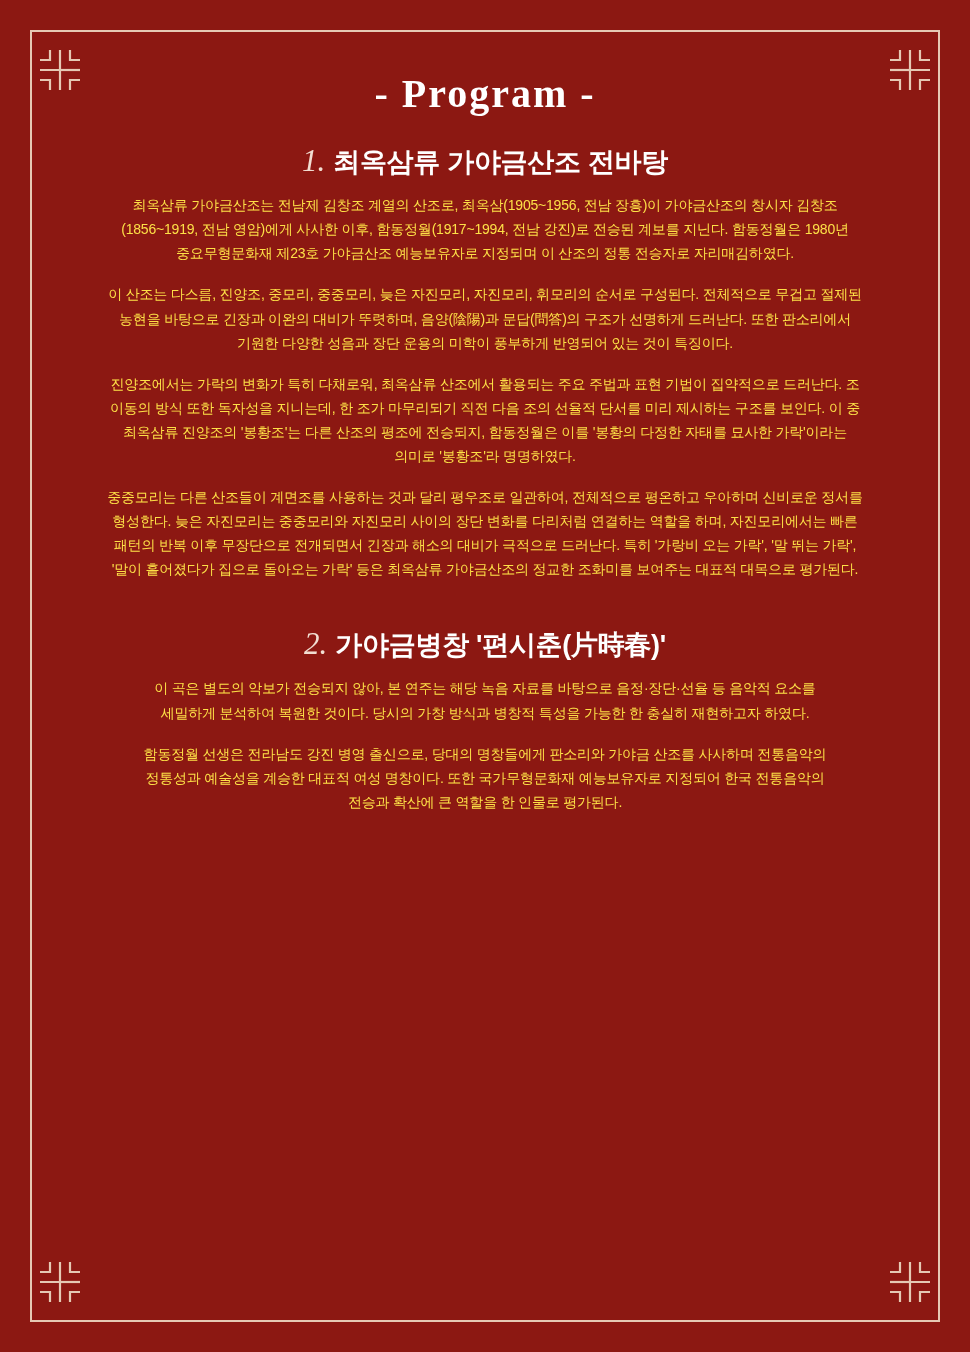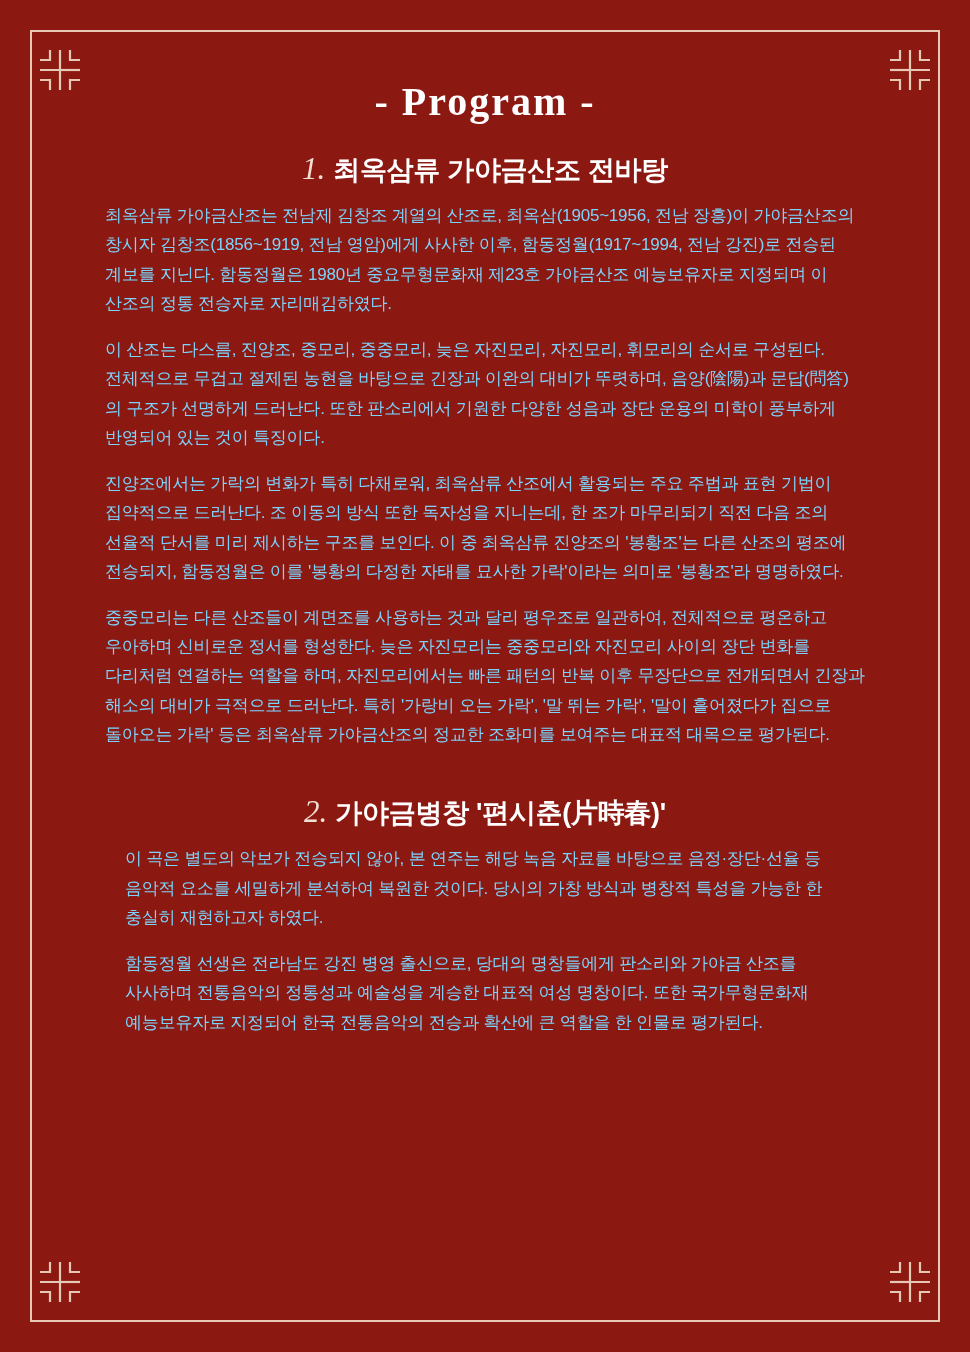--- a/index.html
+++ b/index.html
@@ -38,21 +38,21 @@
   .corner svg { display:block; }
   .corner.tl { left: 38px;  top: 48px; }
   .corner.tr { right: 38px; top: 48px; transform: scaleX(-1); }
   .corner.bl { left: 38px;  bottom: 48px; transform: scaleY(-1); }
   .corner.br { right: 38px; bottom: 48px; transform: scale(-1,-1); }
 
   
   .content {
     position: relative;
     width: 760px;
-    margin: 8px auto;
+    margin: 0 auto;
     padding-top: 72px;
     text-align: center;
   }
 
   .program-title {
     font-family: "Liberation Serif", serif;
     font-size: 40px;
     font-weight: 700;
     letter-spacing: 2px;
     color: #ffffff;
@@ -74,25 +74,25 @@
     vertical-align: baseline;
   }
   .section-name {
     font-size: 27px;
     font-weight: 700;
     color: #ffffff;
     letter-spacing: -0.3px;
   }
 
   .para {
-    font-size: 17px;
+    font-size: 14px;
     line-height: 1.72;
-    color: #7dd3fc;
+    color: #fde047;
     margin: 0 0 17px 0;
-    text-align: left;
+    text-align: center;
     word-break: keep-all;
     letter-spacing: -0.2px;
   }
 
   .section-2 { margin-top: 44px; }
   .section-2 .para { width: 720px; margin-left: auto; margin-right: auto; }
 </style>
 </head>
 <body>
 

